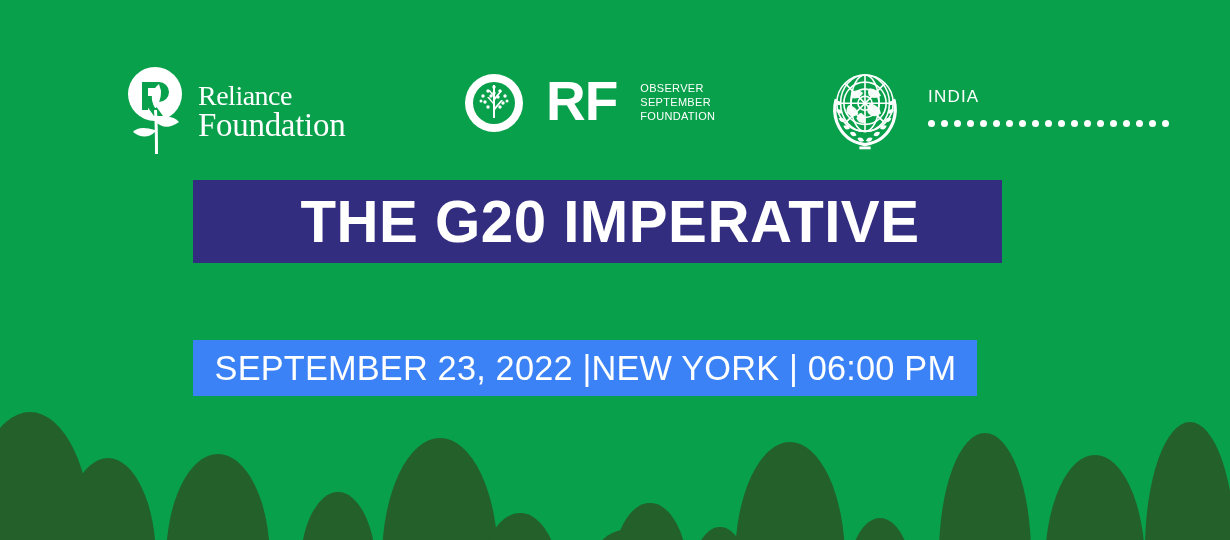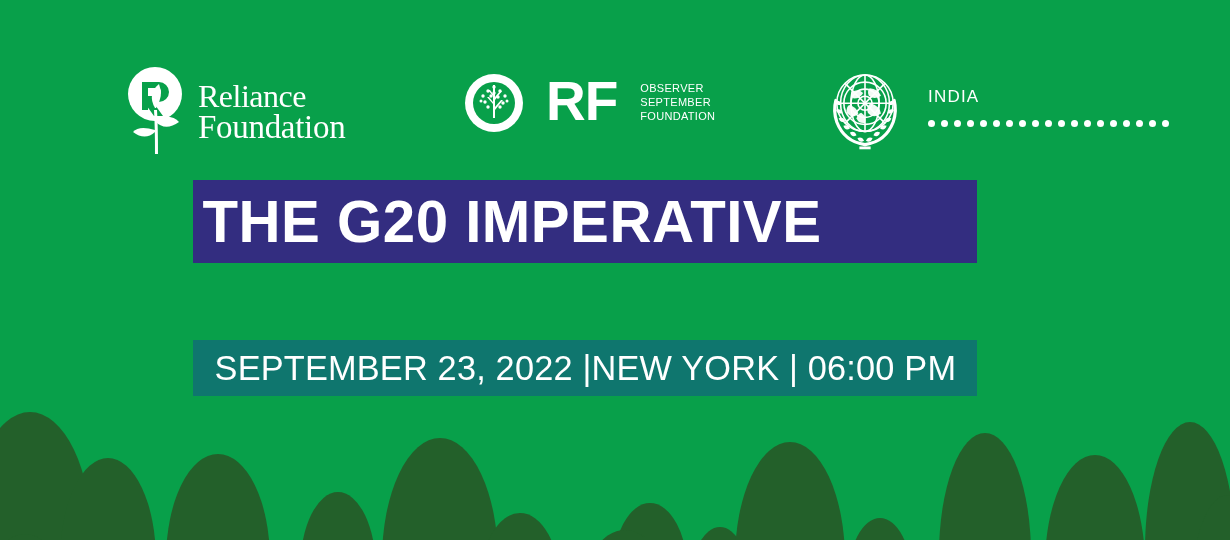--- a/index.html
+++ b/index.html
@@ -52,21 +52,21 @@
   .logo-un       { left: 818px; top: 2px; }
 
   
   .rel-wordmark {
     margin-left: 10px;
     color: #ffffff;
     font-family: "Liberation Serif", serif;
     line-height: 0.96;
   }
   .rel-line1 {
-    font-size: 32px;
+    font-size: 28px;
     letter-spacing: -0.5px;
   }
   .rel-line2 {
     font-size: 33px;
     letter-spacing: -0.3px;
   }
 
   
   .orf-rf {
     color: #ffffff;
@@ -119,20 +119,22 @@
   .title-band {
     position: absolute;
     left: 193px;
     top: 180px;
     width: 784px;
     height: 83px;
     background: #332d80;
     z-index: 3;
     display: flex;
     align-items: center;
+    justify-content: center;
+    padding-left: 25px;
   }
   .title-text {
     color: #ffffff;
     font-size: 60px;
     font-weight: bold;
     letter-spacing: 0.5px;
     transform: scaleX(0.97);
     white-space: nowrap;
   }
 
@@ -151,21 +153,21 @@
     white-space: nowrap;
   }
 
   
   .date-band {
     position: absolute;
     left: 193px;
     top: 340px;
     width: 784px;
     height: 56px;
-    background: #0f766e;
+    background: #3b82f6;
     z-index: 3;
     display: flex;
     align-items: center;
     justify-content: center;
   }
   .date-text {
     color: #ffffff;
     font-size: 35px;
     font-weight: 400;
     letter-spacing: 0.2px;

